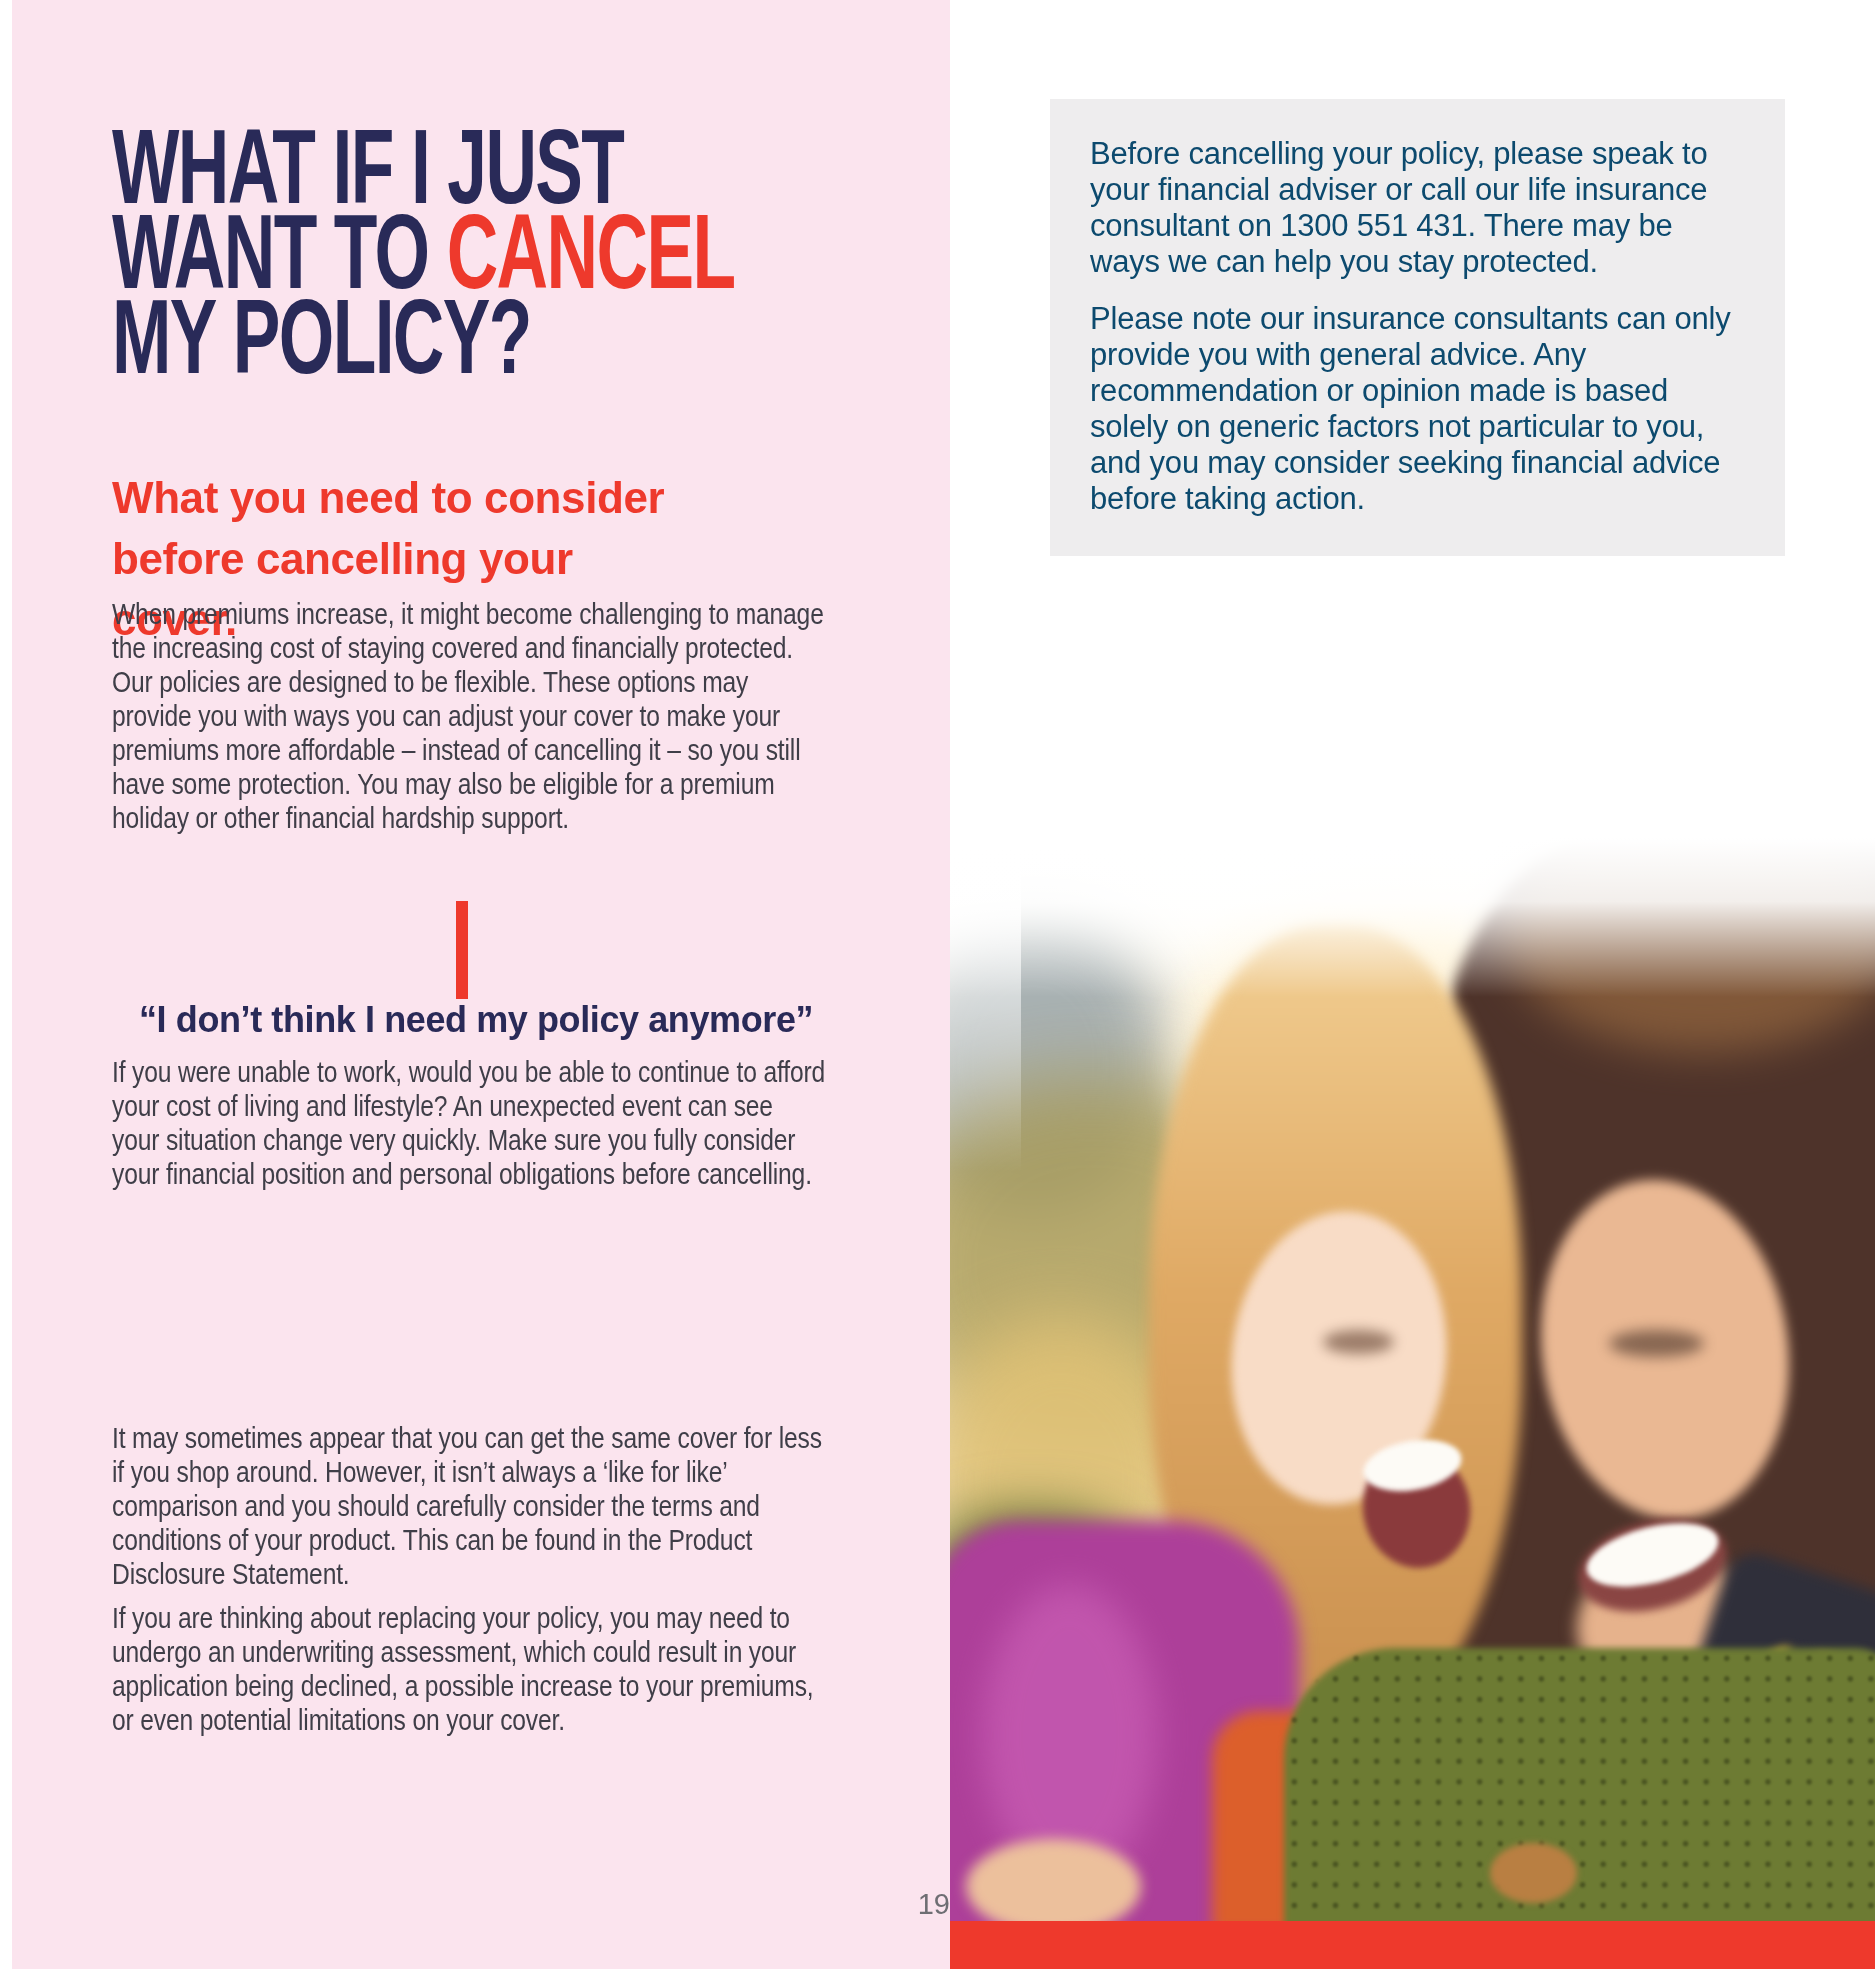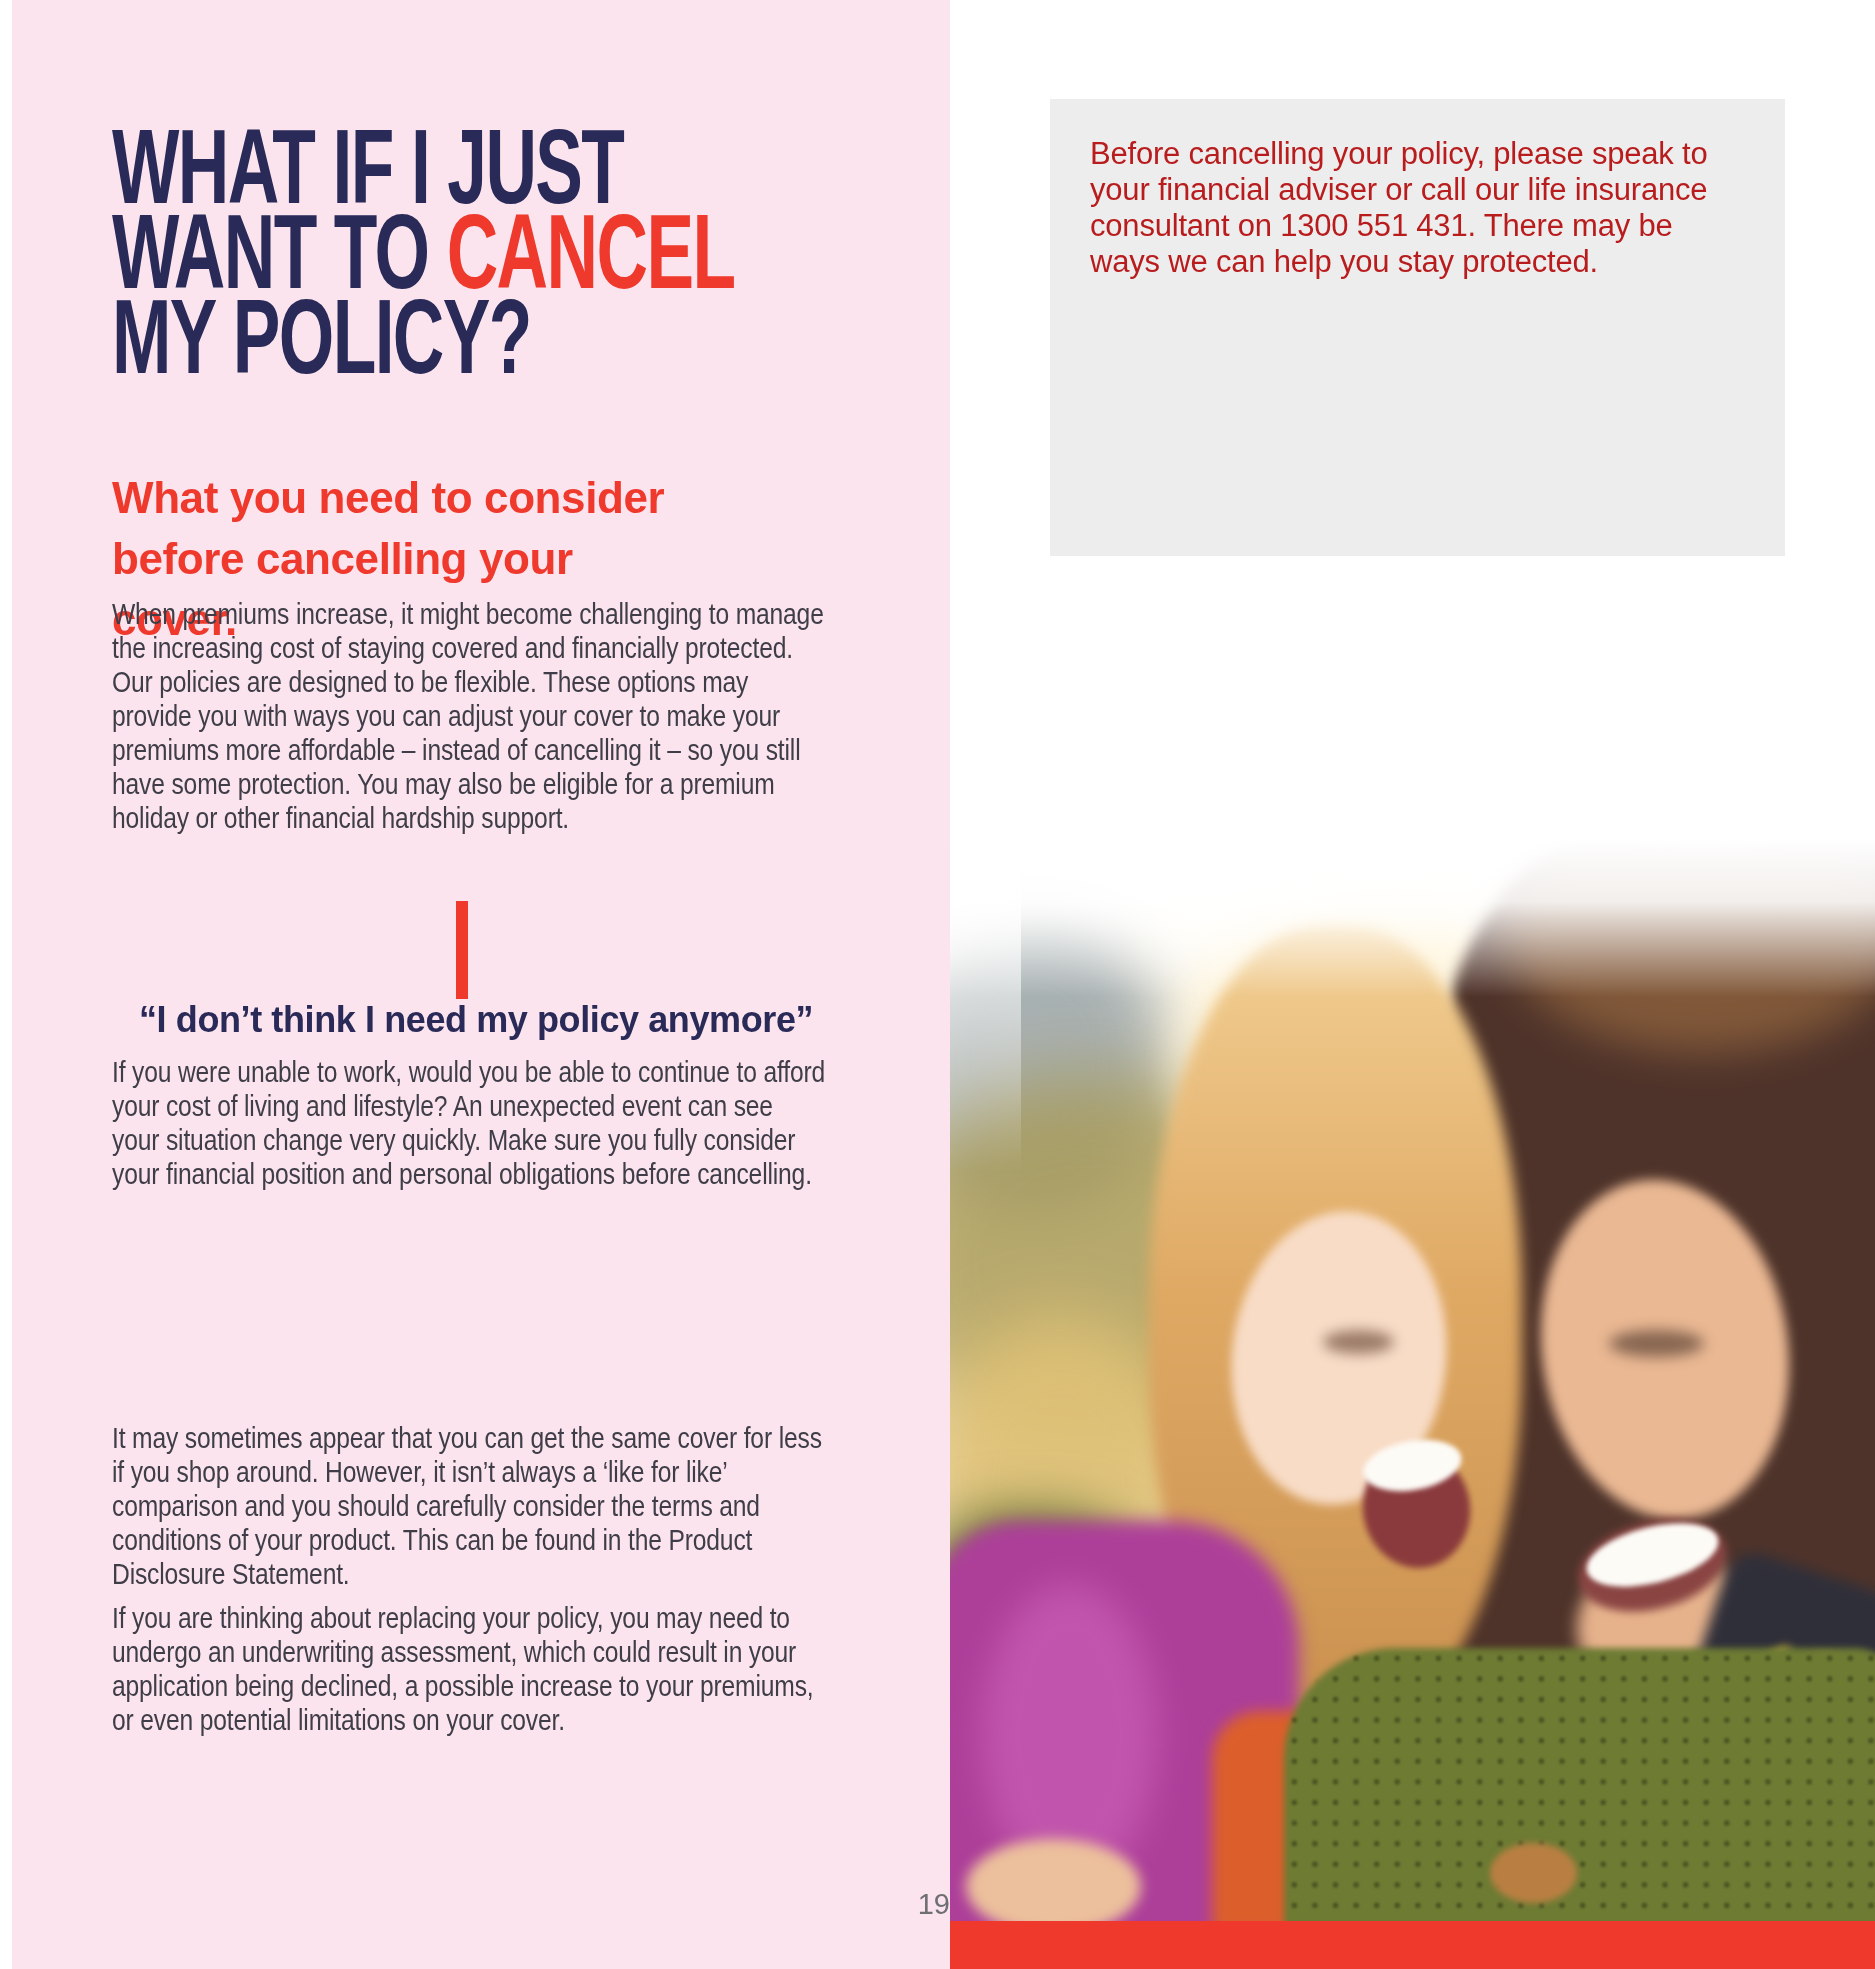--- a/index.html
+++ b/index.html
@@ -34,21 +34,21 @@
   .pullquote .bar{width:12px;height:98px;background:var(--red,#ee392c);flex:none;}
   .pullquote .qtext{margin-left:28px;font-size:36px;font-weight:bold;letter-spacing:-0.4px;
                     color:var(--navy,#292a58);white-space:nowrap;}
 
   .page-number{position:absolute;left:0;top:1888px;width:938px;text-align:right;
                font-size:29px;color:var(--page_number_color,#6e6e73);}
 
   
   .info-box{position:absolute;left:1038px;top:99px;width:735px;height:457px;
             box-sizing:border-box;background:var(--gray_box,#eeedee);padding:37px 40px;
-            font-size:31px;line-height:36px;letter-spacing:-0.2px;color:#b91c1c;}
+            font-size:31px;line-height:36px;letter-spacing:-0.2px;color:#0c4a6e;}
   .info-box p{margin:0;}
   .info-box p + p{margin-top:20.6px;}
 
   
   .photo{position:absolute;left:938px;top:838px;width:938px;height:1083px;overflow:hidden;
          background:linear-gradient(180deg,#ffffff 0%,#fffdf6 8%,#fdf6e6 16%,#f9eed8 24%,#f6ead0 40%,#f3e6c8 100%);}
   .photo div{position:absolute;}
   .ph-hill-gray{left:-48px;top:75px;width:262px;height:302px;background:#9aa5a9;border-radius:45%;filter:blur(30px);opacity:.85;}
   .ph-trees-olive{left:-64px;top:238px;width:413px;height:373px;background:#a89a55;border-radius:45%;filter:blur(38px);opacity:.8;}
   .ph-bokeh-gold{left:-32px;top:476px;width:286px;height:334px;background:#e0c276;border-radius:50%;filter:blur(33px);opacity:.9;}
@@ -120,20 +120,21 @@
 
 
     <p class="body-par par-q2a">It may sometimes appear that you can get the same cover for less if you shop around. However, it isn’t always a ‘like for like’ comparison and you should carefully consider the terms and conditions of your product. This can be found in the Product Disclosure Statement.</p>
     <p class="body-par par-q2b">If you are thinking about replacing your policy, you may need to undergo an underwriting assessment, which could result in your application being declined, a possible increase to your premiums, or even potential limitations on your cover.</p>
 
     <div class="page-number">19</div>
   </div>
 
   <div class="info-box">
     <p>Before cancelling your policy, please speak to your financial adviser or call our life insurance consultant on 1300 551 431. There may be ways we can help you stay protected.</p>
+    <p>Please note our insurance consultants can only provide you with general advice. Any recommendation or opinion made is based solely on generic factors not particular to you, and you may consider seeking financial advice before taking action.</p>
   </div>
 
   <div class="photo" role="img" aria-label="Mother and young daughter laughing cheek to cheek outdoors in warm golden sunlight; daughter in a magenta jacket and orange top, mother in a green knitted jumper with a dark checked scarf">
     <div class="ph-hill-gray"></div>
     <div class="ph-trees-olive"></div>
     <div class="ph-bokeh-gold"></div>
     <div class="ph-dark-olive"></div>
     <div class="ph-denim"></div>
     <div class="ph-sun-glow"></div>
 

